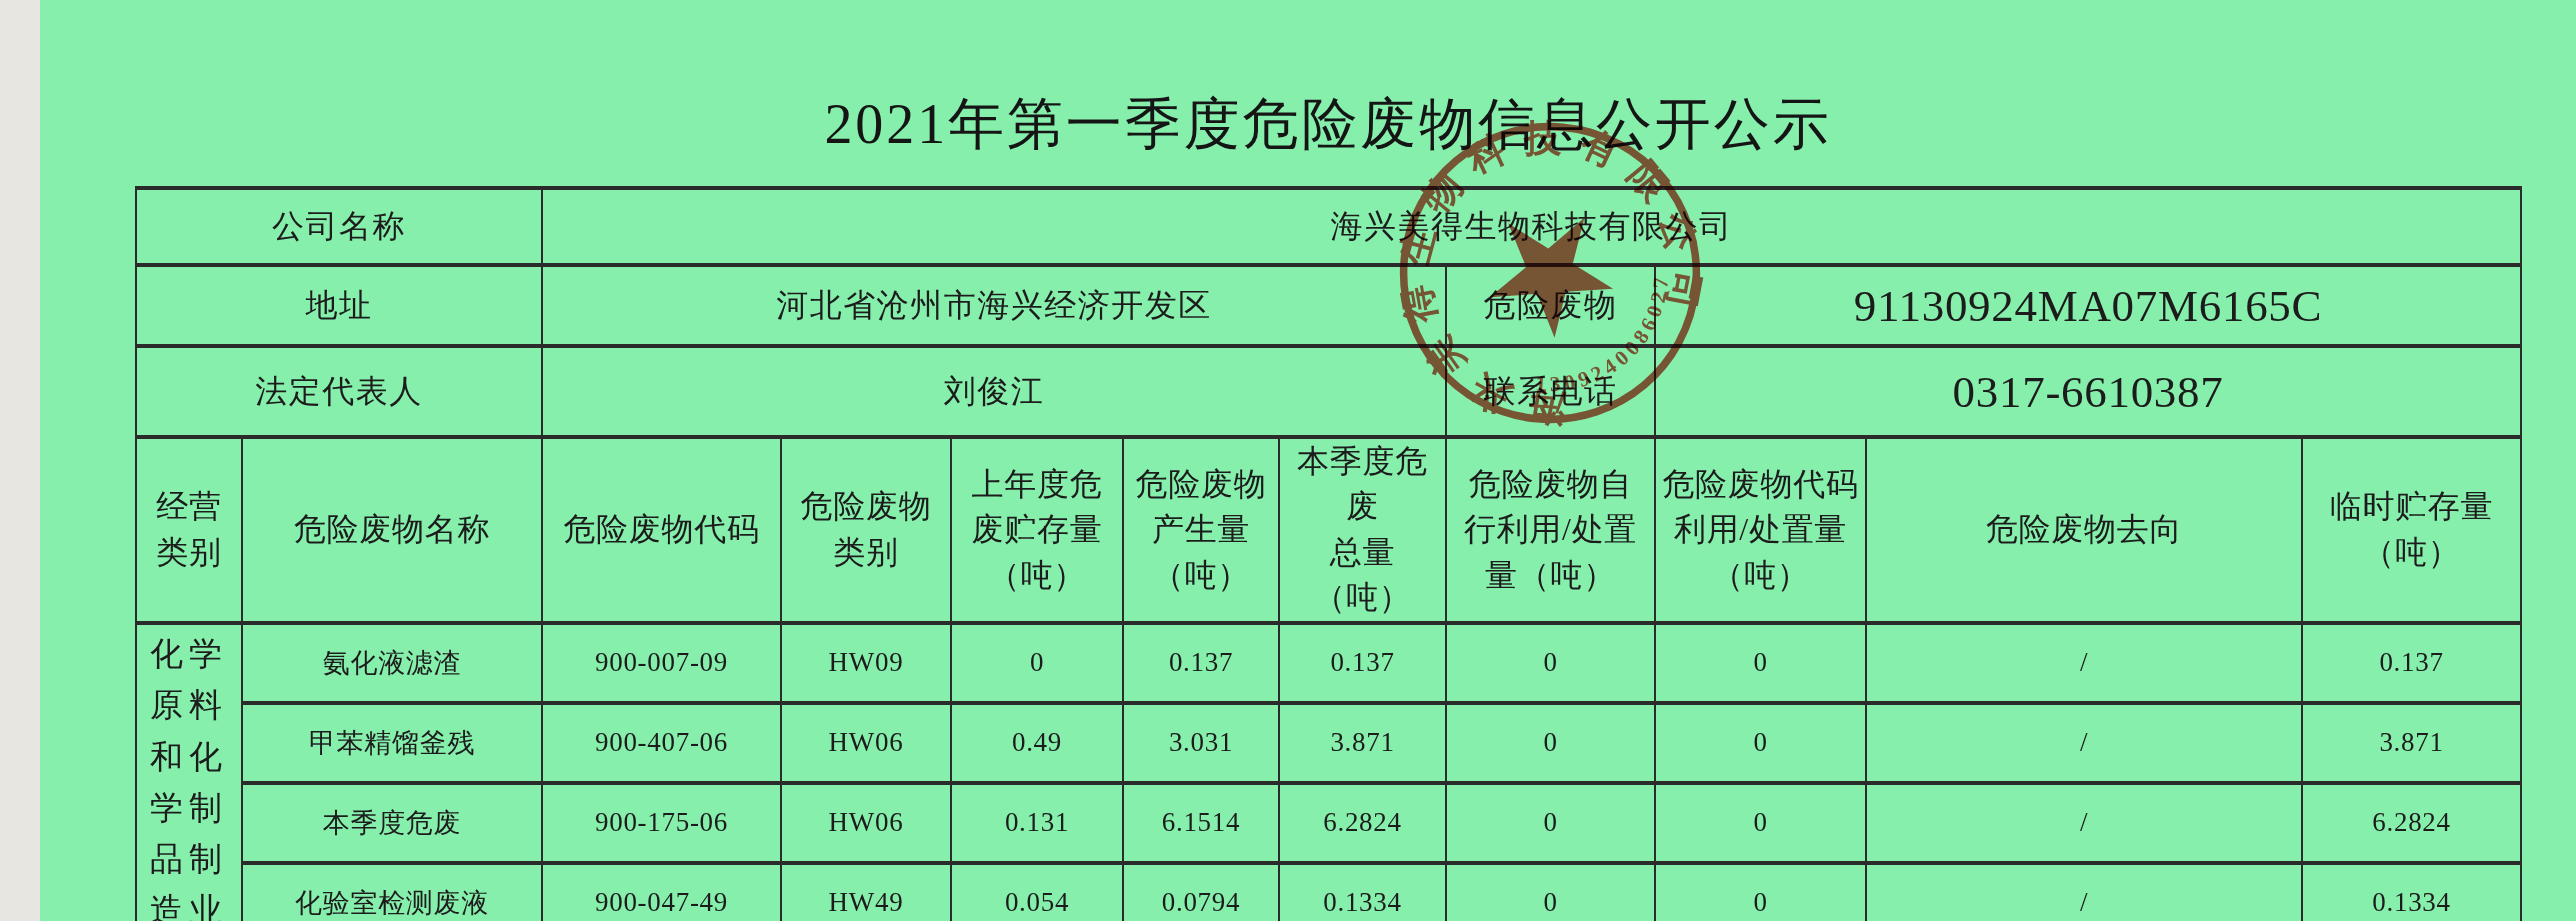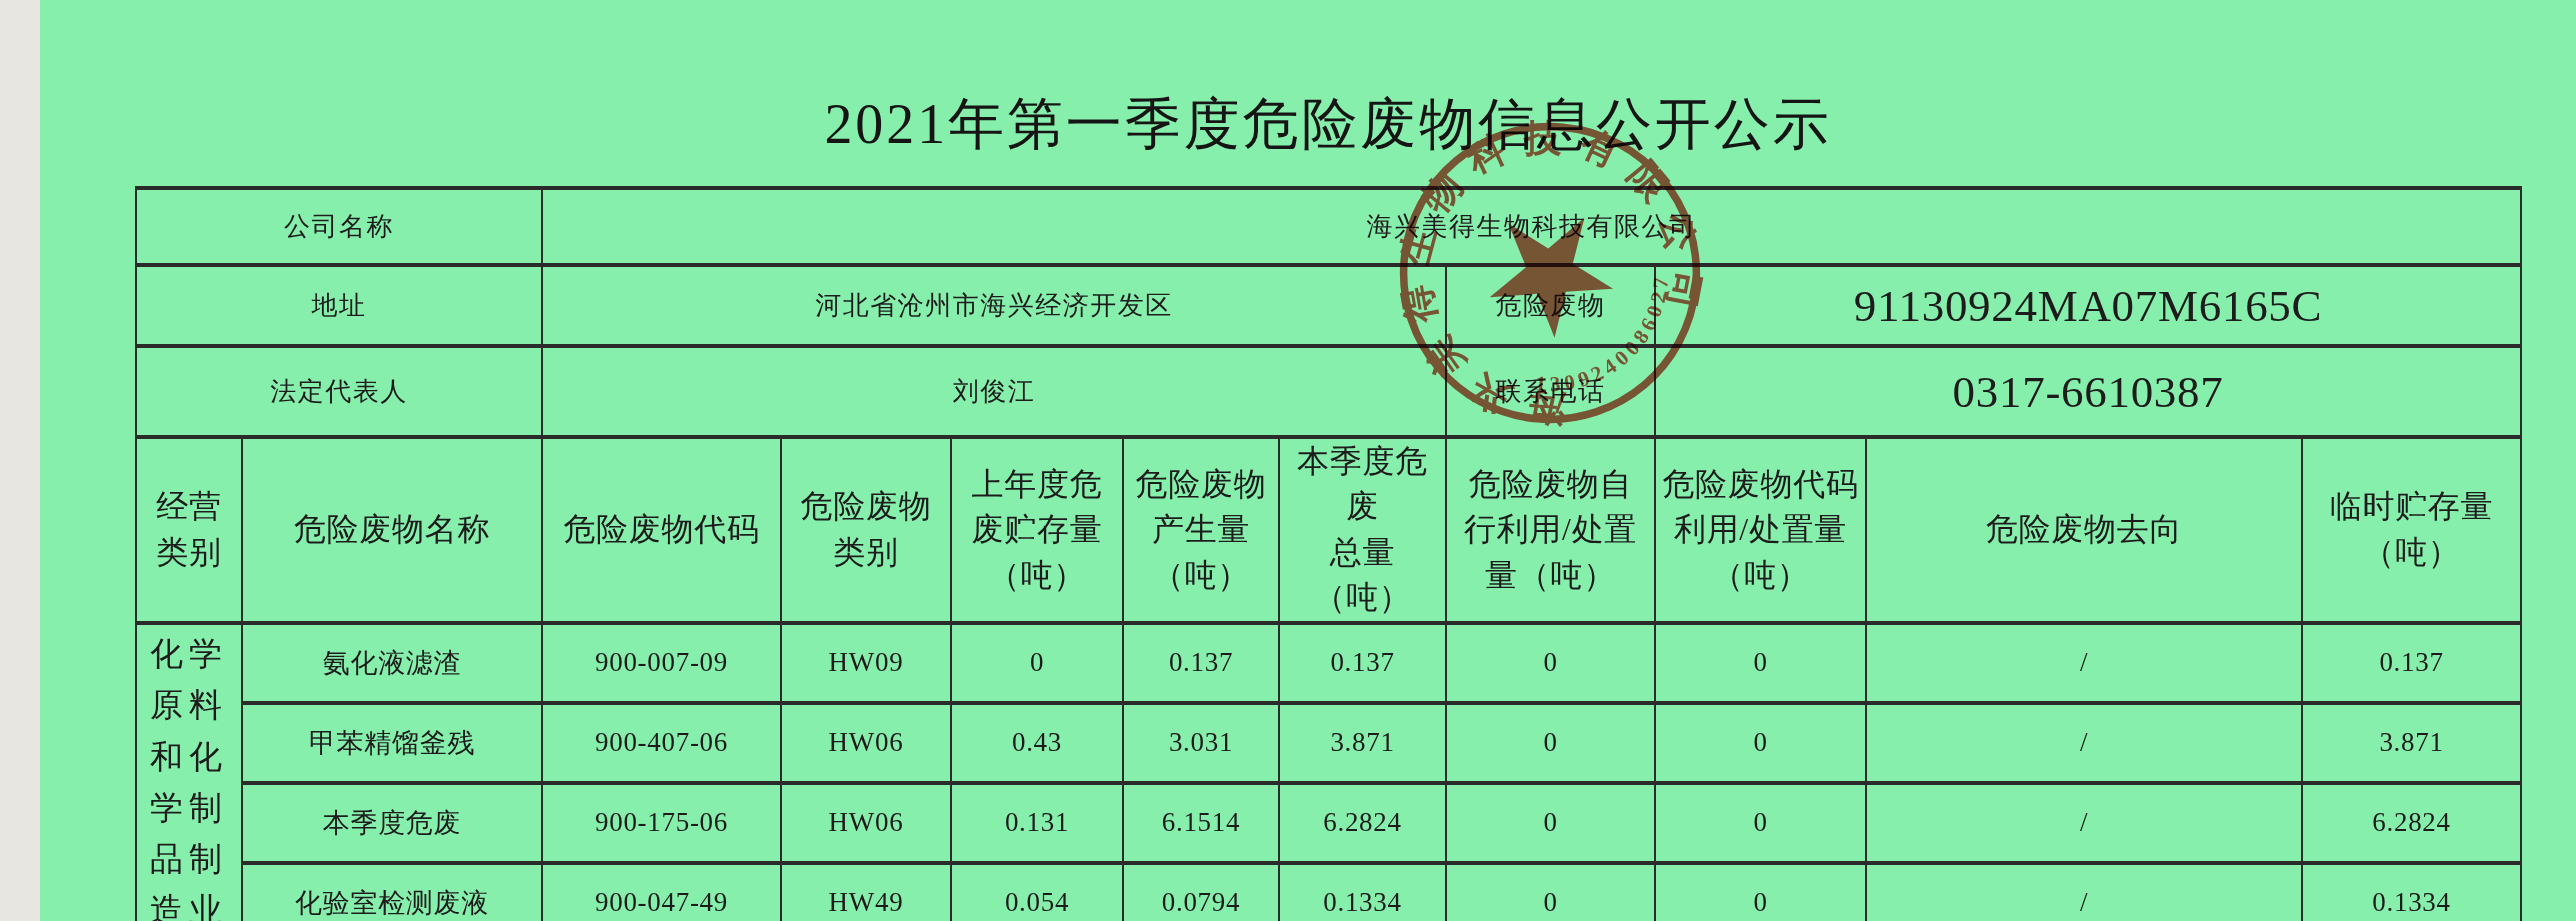--- a/index.html
+++ b/index.html
@@ -44,21 +44,21 @@
     text-align:center;
     vertical-align:middle;
     padding:0 4.4px;
     overflow:hidden;
   }
   tr.r1 td{height:73px;}
   tr.r2 td{height:77px;text-align:center;}
   tr.r3 td{height:87px;}
   tr.rhead td{height:131px;}
   tr.rdata td{height:76px;}
-  .info-cell{font-size:26px;letter-spacing:1.5px;}
+  .info-cell{font-size:32px;letter-spacing:1.5px;}
   .num-cell{font-size:45px;letter-spacing:0.7px;}
   .head-cell{
     font-size:32px;
     line-height:1.42;
     white-space:pre-line;
     letter-spacing:0.7px;
   }
   .vert-cell{
     font-size:33px;
     line-height:1.55;
@@ -177,21 +177,21 @@
       <td class="data-cell">0</td>
       <td class="data-cell">0</td>
       <td class="data-cell">/</td>
       <td class="data-cell">0.137</td>
     </tr>
 
     <tr class="rdata">
       <td class="data-cell">甲苯精馏釜残</td>
       <td class="data-cell">900-407-06</td>
       <td class="data-cell">HW06</td>
-      <td class="data-cell">0.43</td>
+      <td class="data-cell">0.49</td>
       <td class="data-cell">3.031</td>
       <td class="data-cell">3.871</td>
       <td class="data-cell">0</td>
       <td class="data-cell">0</td>
       <td class="data-cell">/</td>
       <td class="data-cell">3.871</td>
     </tr>
 
     <tr class="rdata">
       <td class="data-cell">本季度危废</td>

